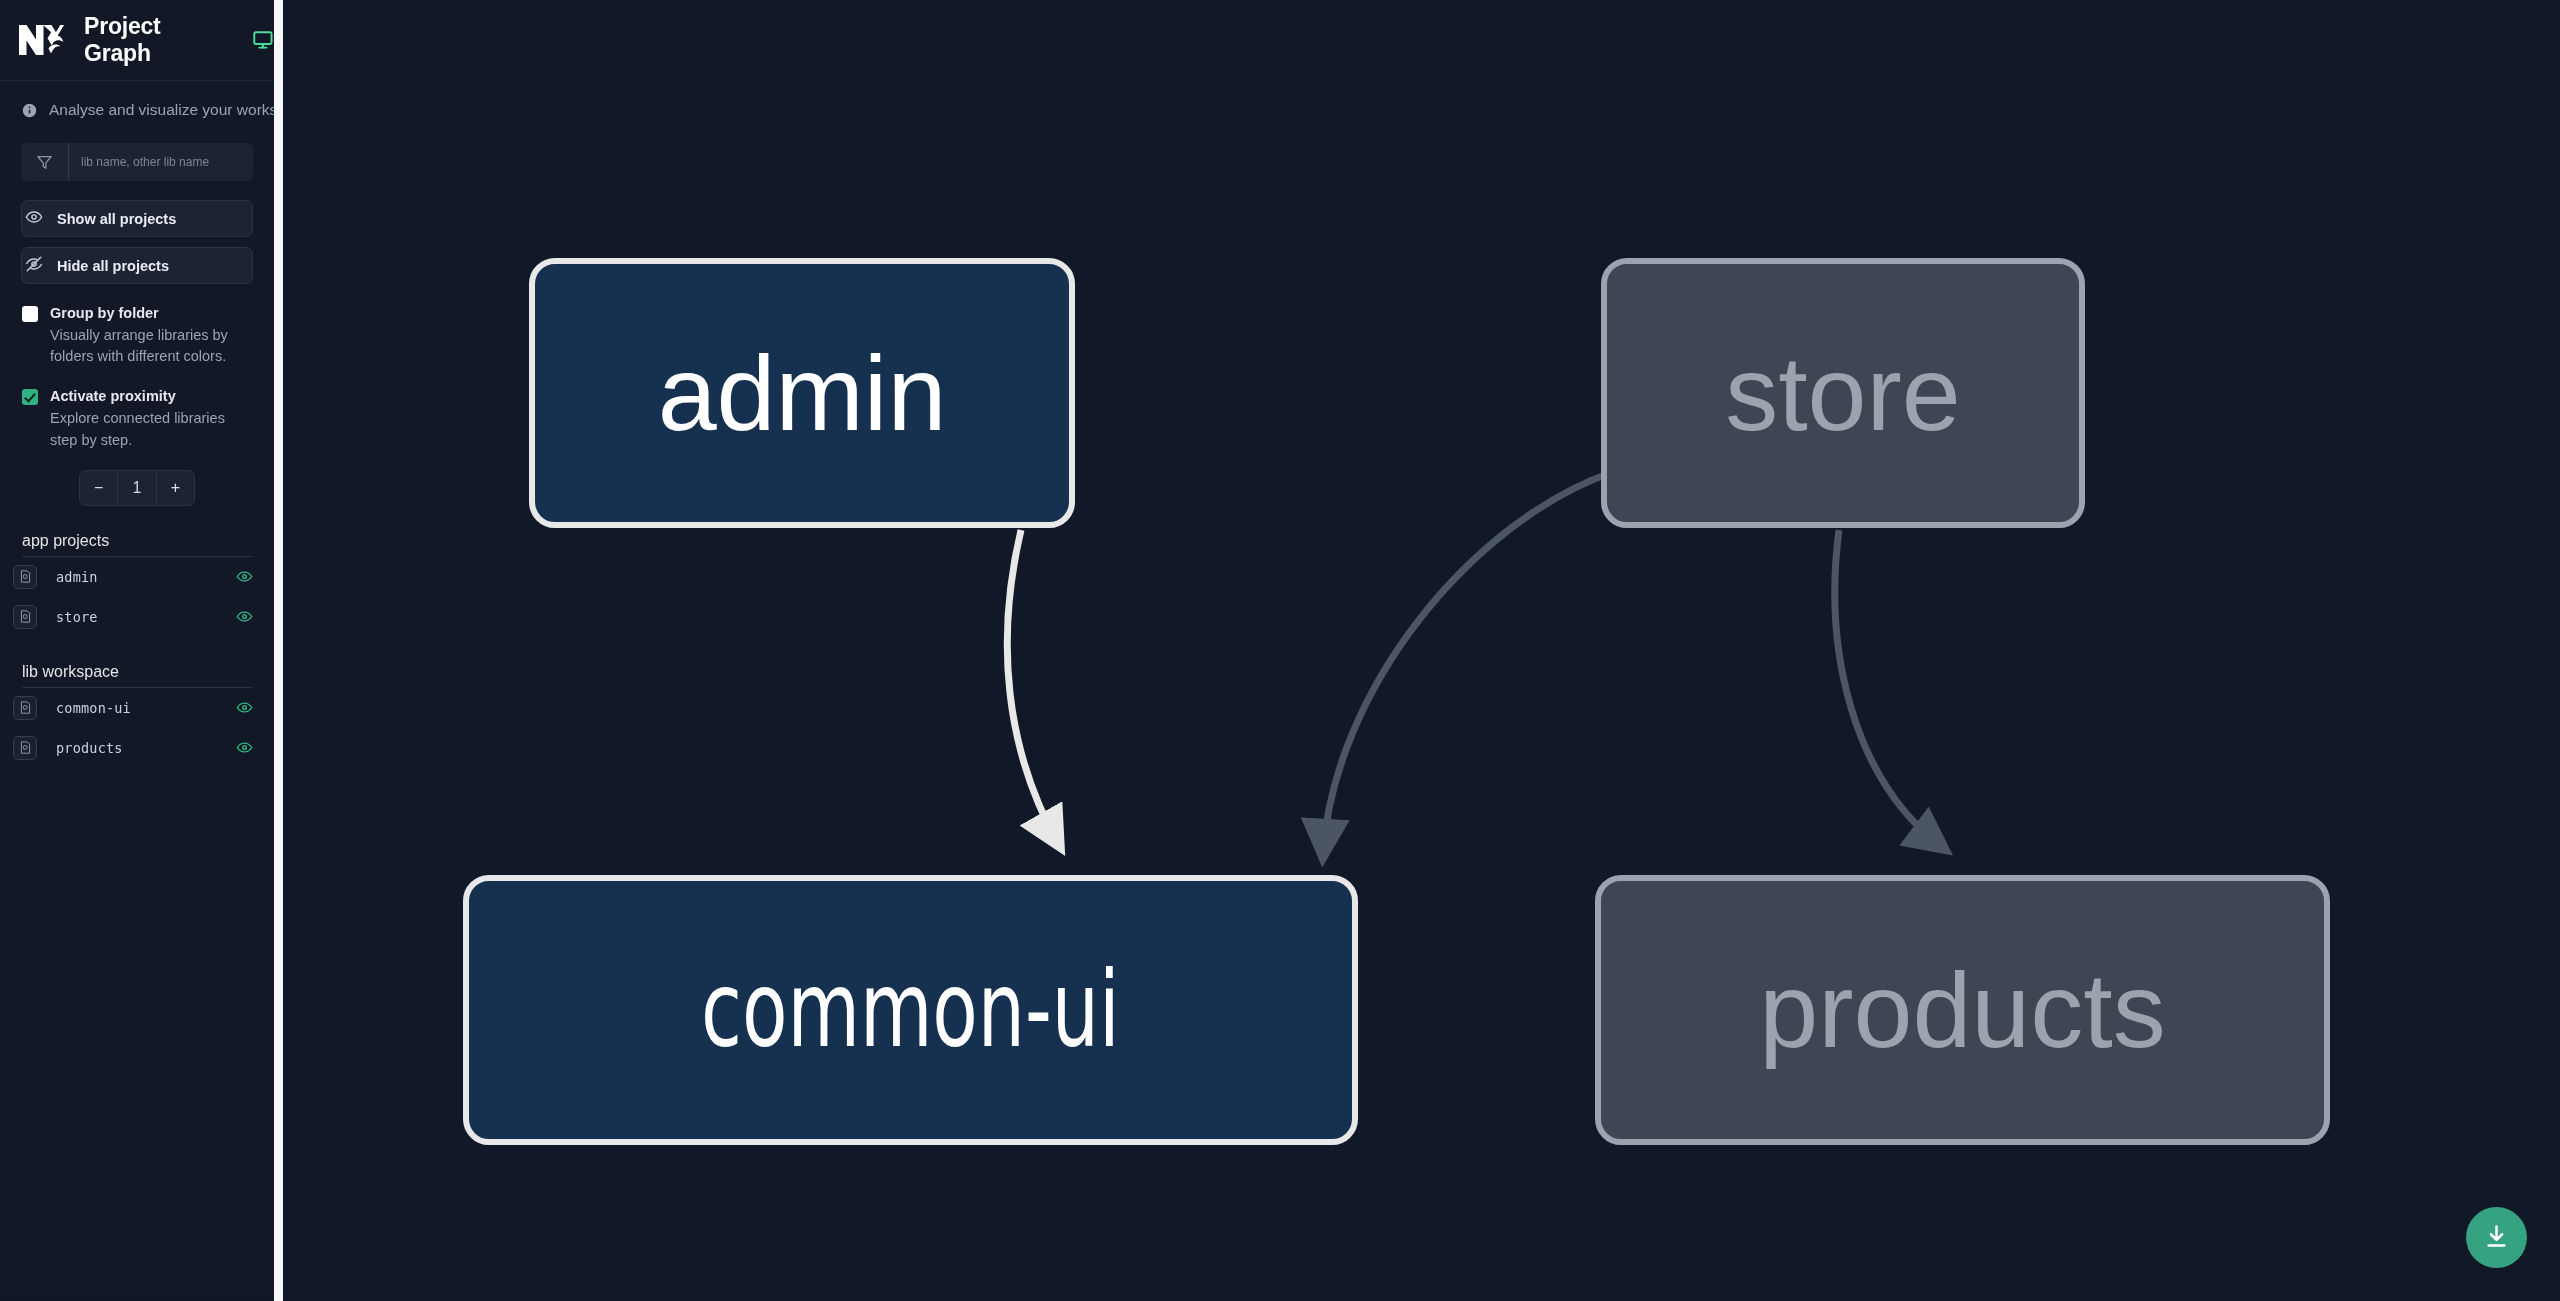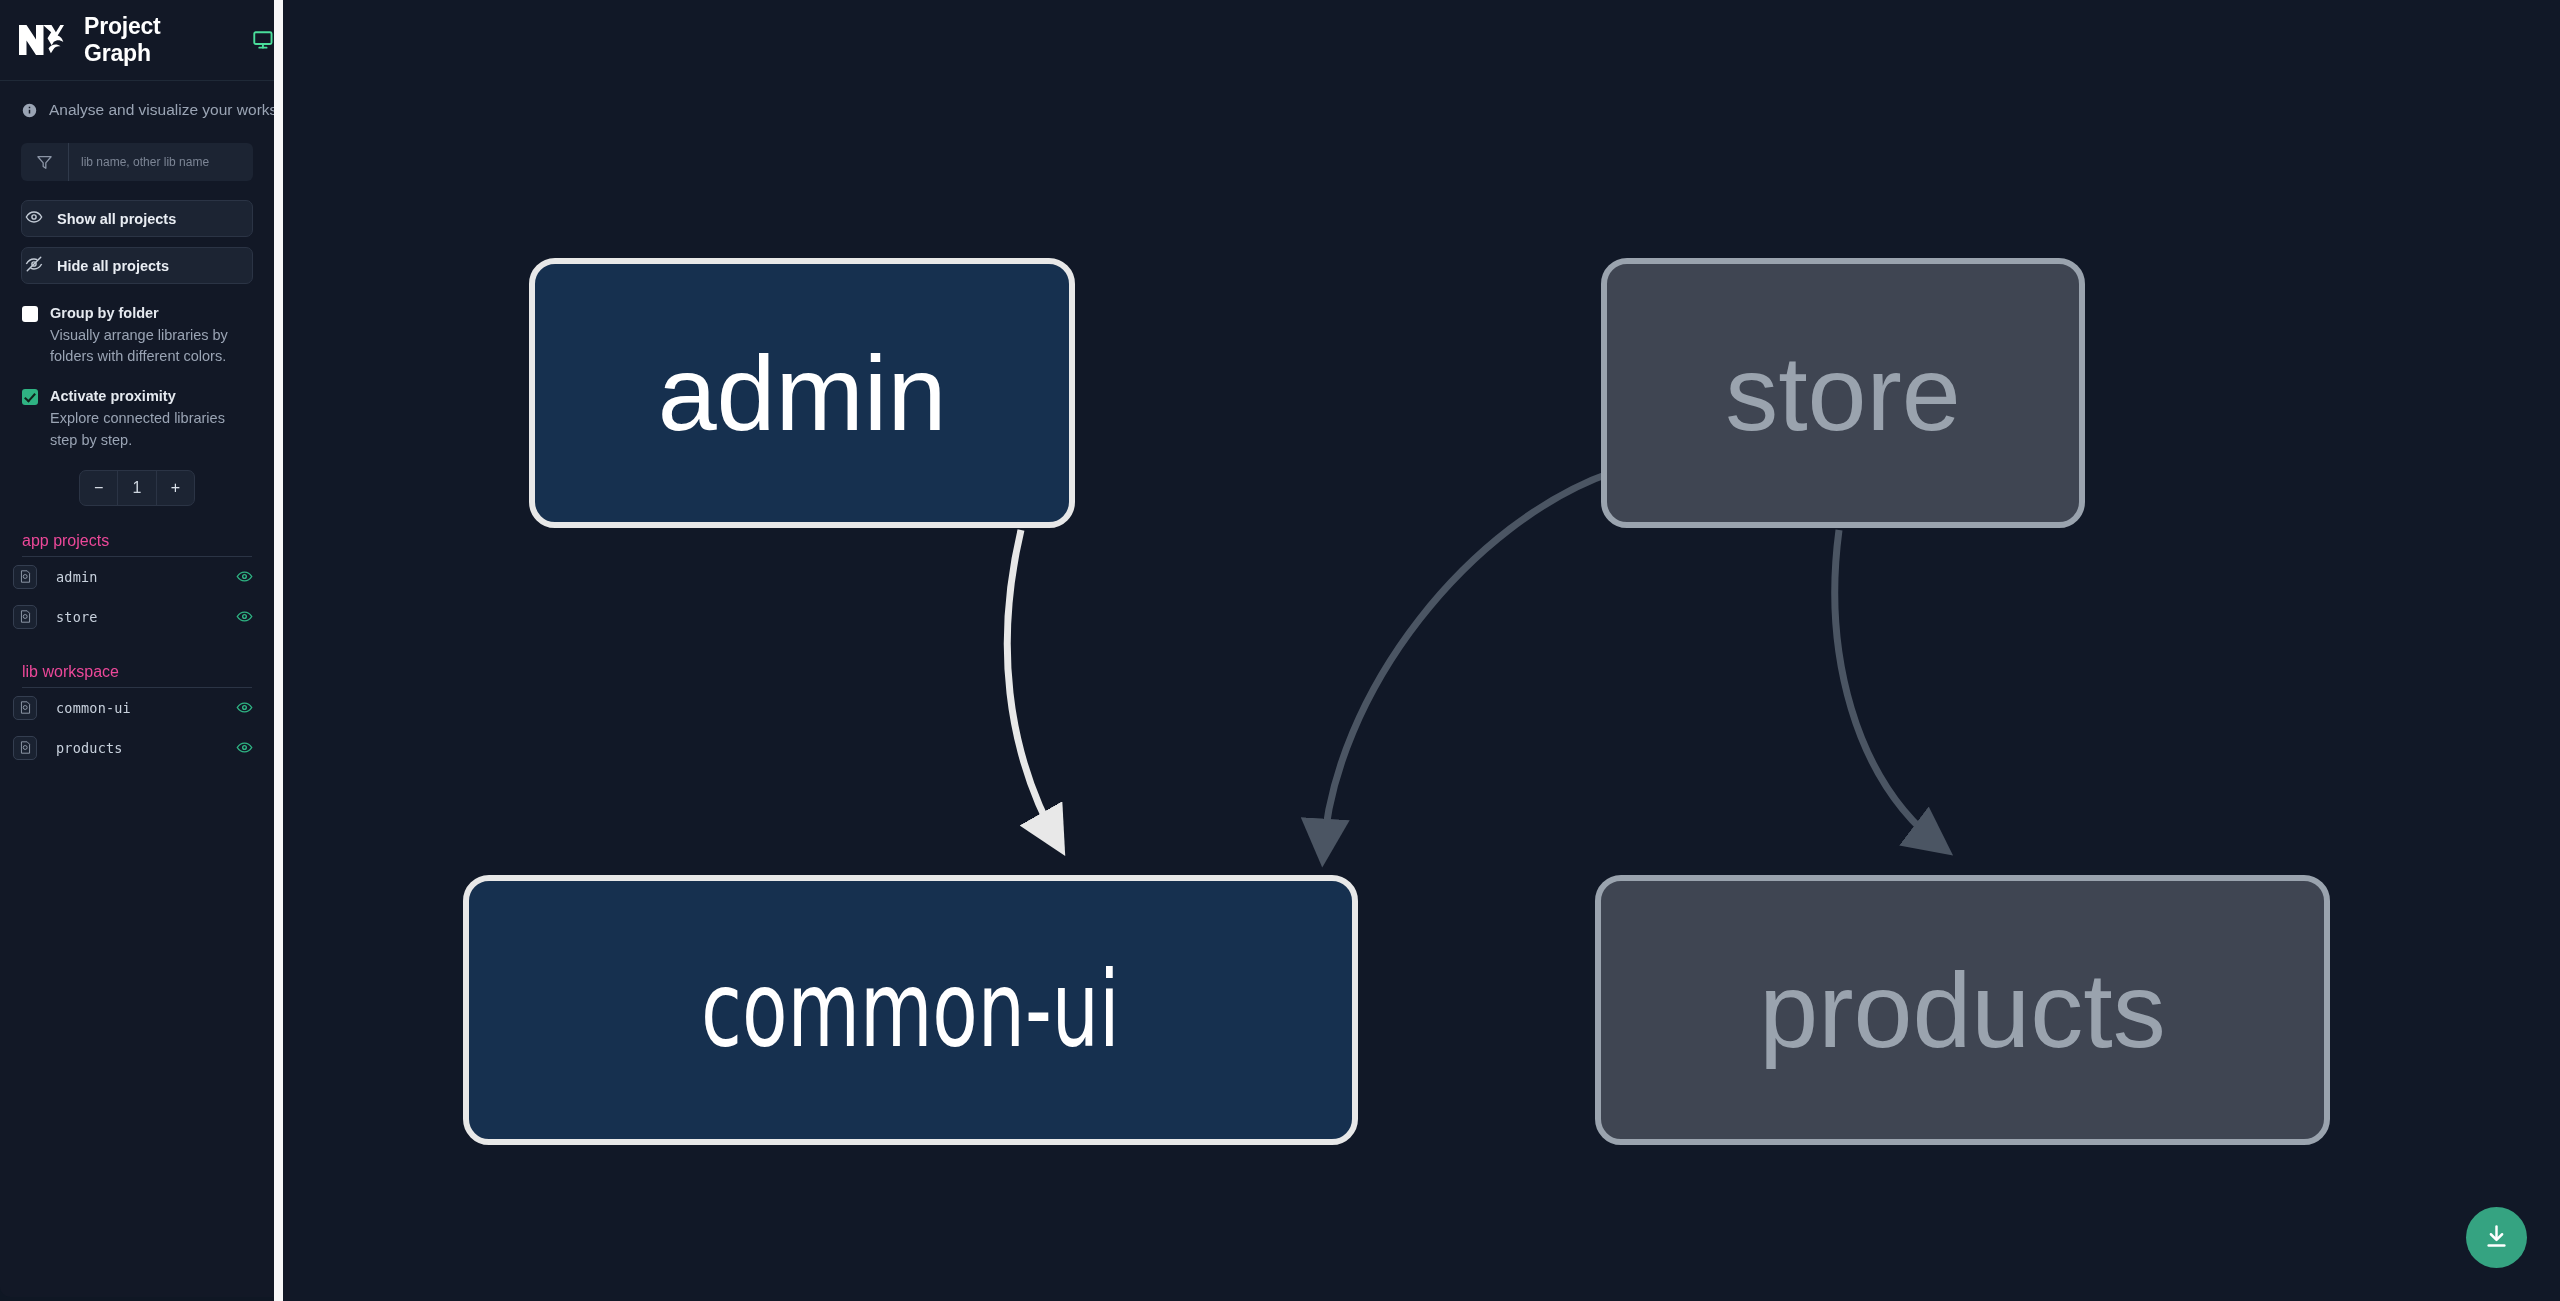--- a/index.html
+++ b/index.html
@@ -177,21 +177,21 @@
     display: flex; align-items: center; justify-content: center;
     color: #dbe2ea;
     font-size: 16px;
     cursor: pointer;
   }
   .stepper > div + div { border-left: 1px solid #2b3445; }
   .stepper .val { cursor: default; font-size: 16px; color: #cdd5df; }
 
   .grp { margin-top: 26px; }
   .grp-title {
-    color: #ec4899;
+    color: #e5e5e5;
     font-size: 16px;
     padding: 0 22px 6px 22px;
   }
   .grp-rule {
     height: 1px;
     background: #2b3445;
     margin: 0 22px 0 22px;
   }
   .proj-row {
     display: flex;

